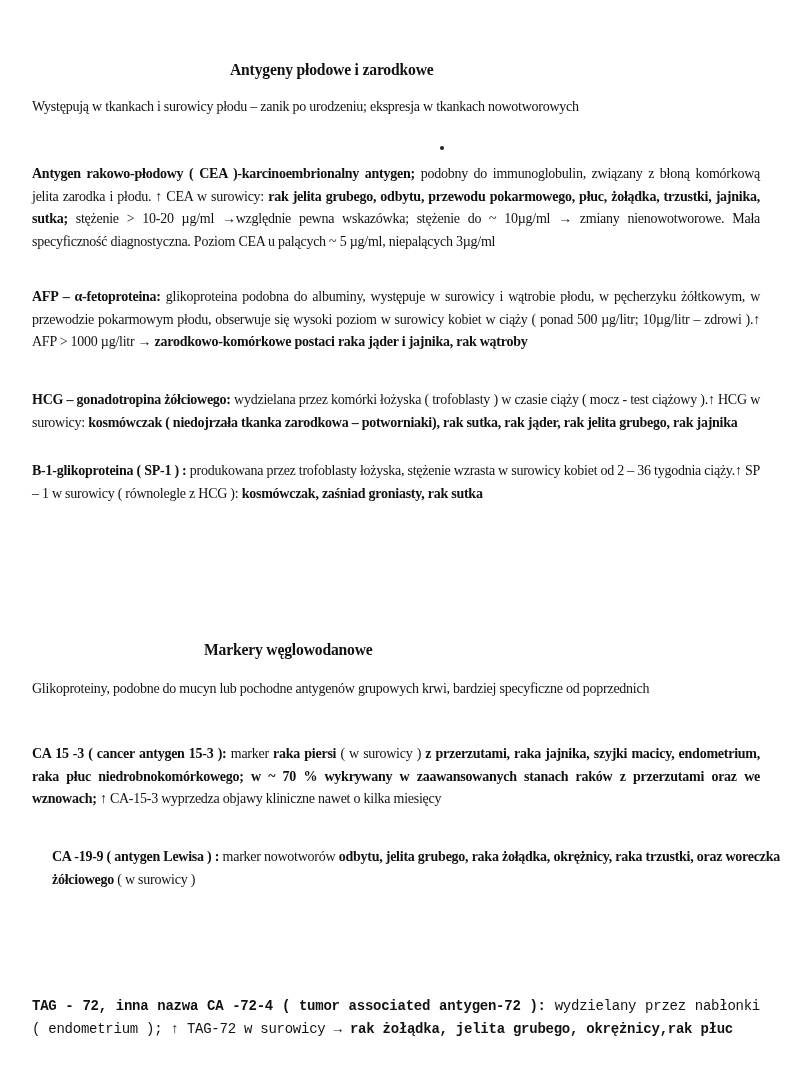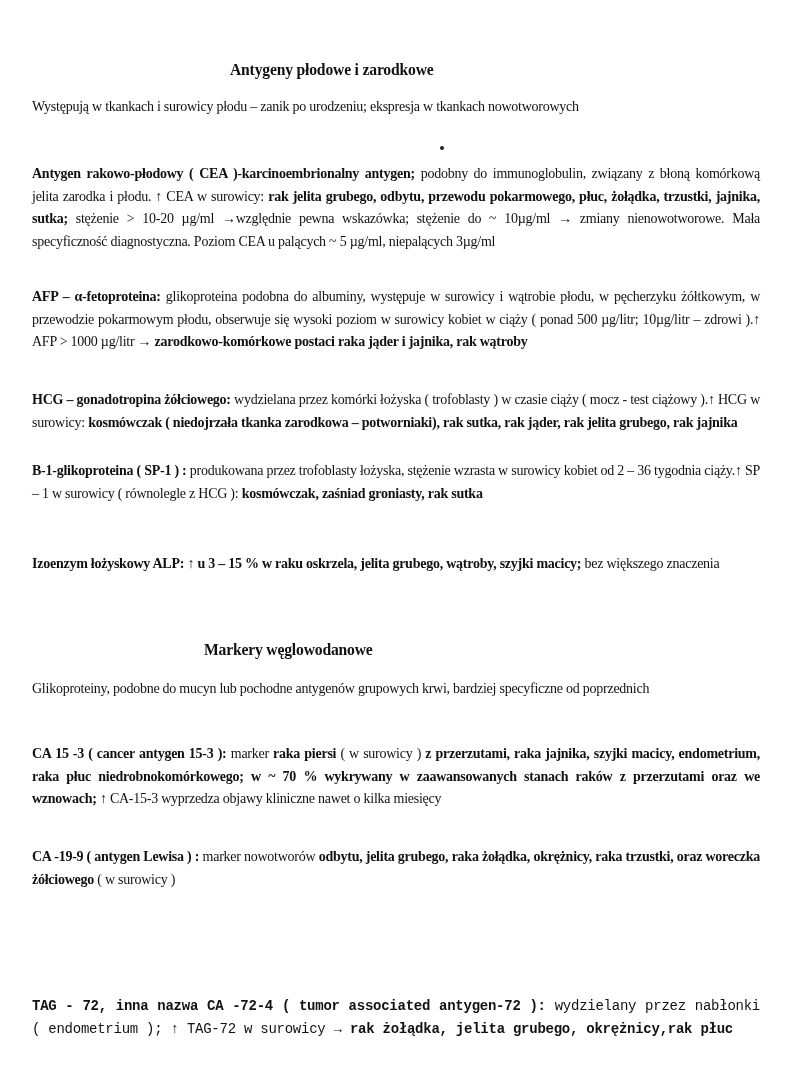--- a/index.html
+++ b/index.html
@@ -26,21 +26,20 @@
 
 <div class="page">
   <div class="heading" style="left:230px; top:60px;">Antygeny płodowe i zarodkowe</div>
 
   <div class="para" style="top:96px;"><span>Występują w tkankach i surowicy płodu – zanik po urodzeniu; ekspresja w tkankach nowotworowych</span></div>
   <div class="speck" style="left:440px; top:146px;"></div>
   <div class="para" style="top:163px;"><b>Antygen rakowo-płodowy ( CEA )-karcinoembrionalny antygen;</b><span> podobny do immunoglobulin, związany z błoną komórkową jelita zarodka i płodu. ↑ CEA w surowicy: </span><b>rak jelita grubego, odbytu, przewodu pokarmowego, płuc, żołądka, trzustki, jajnika, sutka;</b><span> stężenie &gt; 10-20 µg/ml →względnie pewna wskazówka; stężenie do ~ 10µg/ml → zmiany nienowotworowe. Mała specyficzność diagnostyczna. Poziom CEA u palących ~ 5 µg/ml, niepalących 3µg/ml</span></div>
   <div class="para" style="top:286px;"><b>AFP – α-fetoproteina:</b><span> glikoproteina podobna do albuminy, występuje w surowicy i wątrobie płodu, w pęcherzyku żółtkowym, w przewodzie pokarmowym płodu, obserwuje się wysoki poziom w surowicy kobiet w ciąży ( ponad 500 µg/litr; 10µg/litr – zdrowi ).↑ AFP &gt; 1000 µg/litr </span><b>→ zarodkowo-komórkowe postaci raka jąder i jajnika, rak wątroby</b></div>
   <div class="para" style="top:389px;"><b>HCG – gonadotropina żółciowego:</b><span> wydzielana przez komórki łożyska ( trofoblasty ) w czasie ciąży ( mocz -  test ciążowy ).↑ HCG w surowicy: </span><b>kosmówczak ( niedojrzała tkanka zarodkowa – potworniaki), rak sutka, rak jąder, rak jelita grubego, rak jajnika</b></div>
   <div class="para" style="top:460px;"><b>B-1-glikoproteina ( SP-1 ) :</b><span> produkowana przez trofoblasty łożyska, stężenie wzrasta w surowicy kobiet od 2 – 36 tygodnia ciąży.↑ SP – 1 w surowicy ( równolegle z HCG ): </span><b>kosmówczak, zaśniad groniasty, rak sutka</b></div>
-  <div class="para" style="top:553px;"><b>Izoenzym łożyskowy ALP: ↑ u 3 – 15 % w raku oskrzela, jelita grubego, wątroby, szyjki macicy;</b><span> bez większego znaczenia</span></div>
 
   <div class="heading" style="left:204px; top:640px;">Markery węglowodanowe</div>
 
   <div class="para" style="top:678px;"><span>Glikoproteiny, podobne do mucyn lub pochodne antygenów grupowych krwi, bardziej specyficzne od poprzednich</span></div>
   <div class="para" style="top:743px;"><b>CA 15 -3 ( cancer antygen 15-3 ):</b><span> marker </span><b>raka piersi</b><span> ( w surowicy ) </span><b>z przerzutami, raka jajnika, szyjki macicy, endometrium, raka płuc niedrobnokomórkowego; w ~ 70 % wykrywany w zaawansowanych stanach raków z przerzutami oraz we wznowach;</b><span> ↑ CA-15-3 wyprzedza objawy kliniczne nawet o kilka miesięcy</span></div>
-  <div class="para" style="top:846px;"><b>CA -19-9 ( antygen Lewisa ) :</b><span> marker nowotworów </span><b>odbytu, jelita grubego, raka żołądka, okrężnicy, raka trzustki, oraz woreczka żółciowego</b><span> ( w surowicy )</span></div>
+  <div class="para" style="top:846px;margin-left:20px;"><b>CA -19-9 ( antygen Lewisa ) :</b><span> marker nowotworów </span><b>odbytu, jelita grubego, raka żołądka, okrężnicy, raka trzustki, oraz woreczka żółciowego</b><span> ( w surowicy )</span></div>
   <div class="para" style="top:995px;font-family:Liberation Mono, monospace;"><b>TAG - 72, inna nazwa CA -72-4 ( tumor associated antygen-72 ):</b><span> wydzielany przez nabłonki ( endometrium ); ↑ TAG-72 w surowicy → </span><b>rak żołądka, jelita grubego, okrężnicy,rak płuc</b></div>
 </div>
 
 </body></html>

